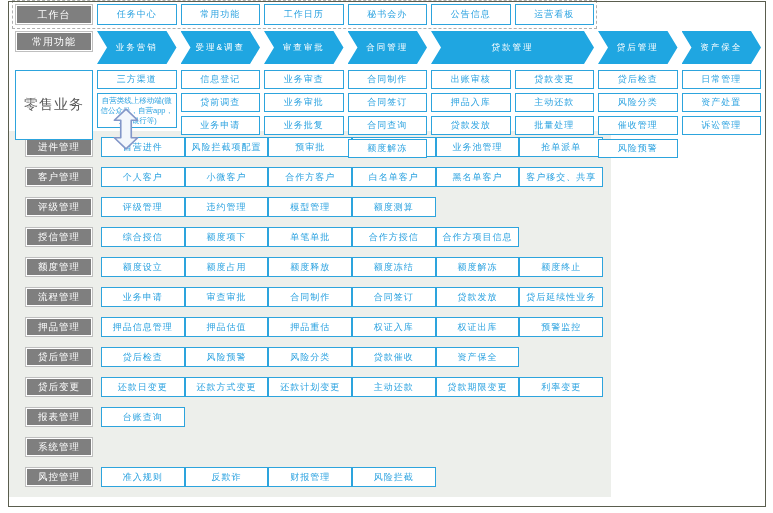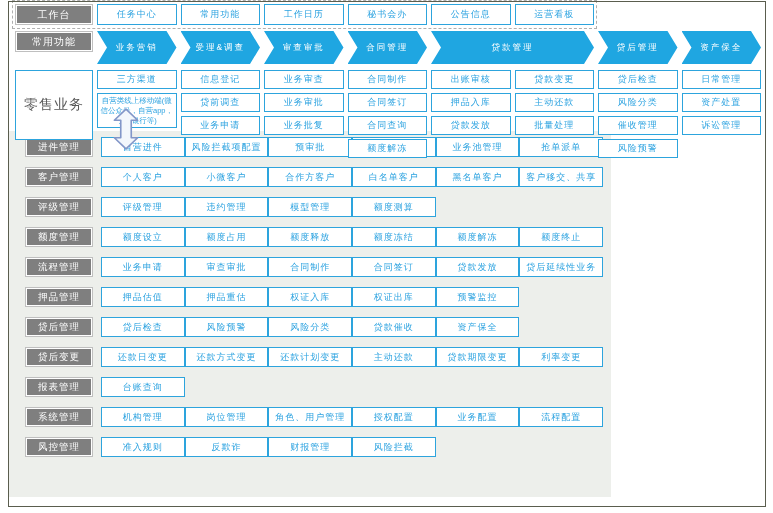--- a/index.html
+++ b/index.html
@@ -71,20 +71,30 @@
     <div class="prow">
       <div class="rlabel">评级管理</div>
       <div class="pgrid">
         <div class="pbox">评级管理</div>
         <div class="pbox">违约管理</div>
         <div class="pbox">模型管理</div>
         <div class="pbox">额度测算</div>
       </div>
     </div>
     <div class="prow">
+      <div class="rlabel">授信管理</div>
+      <div class="pgrid">
+        <div class="pbox">综合授信</div>
+        <div class="pbox">额度项下</div>
+        <div class="pbox">单笔单批</div>
+        <div class="pbox">合作方授信</div>
+        <div class="pbox">合作方项目信息</div>
+      </div>
+    </div>
+    <div class="prow">
       <div class="rlabel">额度管理</div>
       <div class="pgrid">
         <div class="pbox">额度设立</div>
         <div class="pbox">额度占用</div>
         <div class="pbox">额度释放</div>
         <div class="pbox">额度冻结</div>
         <div class="pbox">额度解冻</div>
         <div class="pbox">额度终止</div>
       </div>
     </div>
@@ -95,20 +105,21 @@
         <div class="pbox">审查审批</div>
         <div class="pbox">合同制作</div>
         <div class="pbox">合同签订</div>
         <div class="pbox">贷款发放</div>
         <div class="pbox">贷后延续性业务</div>
       </div>
     </div>
     <div class="prow">
       <div class="rlabel">押品管理</div>
       <div class="pgrid">
+        <div class="pbox">押品信息管理</div>
         <div class="pbox">押品估值</div>
         <div class="pbox">押品重估</div>
         <div class="pbox">权证入库</div>
         <div class="pbox">权证出库</div>
         <div class="pbox">预警监控</div>
       </div>
     </div>
     <div class="prow">
       <div class="rlabel">贷后管理</div>
       <div class="pgrid">
@@ -131,28 +142,20 @@
       </div>
     </div>
     <div class="prow">
       <div class="rlabel">报表管理</div>
       <div class="pgrid">
         <div class="pbox">台账查询</div>
       </div>
     </div>
     <div class="prow">
       <div class="rlabel">系统管理</div>
-      <div class="pgrid">
-        <div class="pbox">机构管理</div>
-        <div class="pbox">岗位管理</div>
-        <div class="pbox">角色、用户管理</div>
-        <div class="pbox">授权配置</div>
-        <div class="pbox">业务配置</div>
-        <div class="pbox">流程配置</div>
-      </div>
     </div>
     <div class="prow">
       <div class="rlabel">风控管理</div>
       <div class="pgrid">
         <div class="pbox">准入规则</div>
         <div class="pbox">反欺诈</div>
         <div class="pbox">财报管理</div>
         <div class="pbox">风险拦截</div>
       </div>
     </div>

